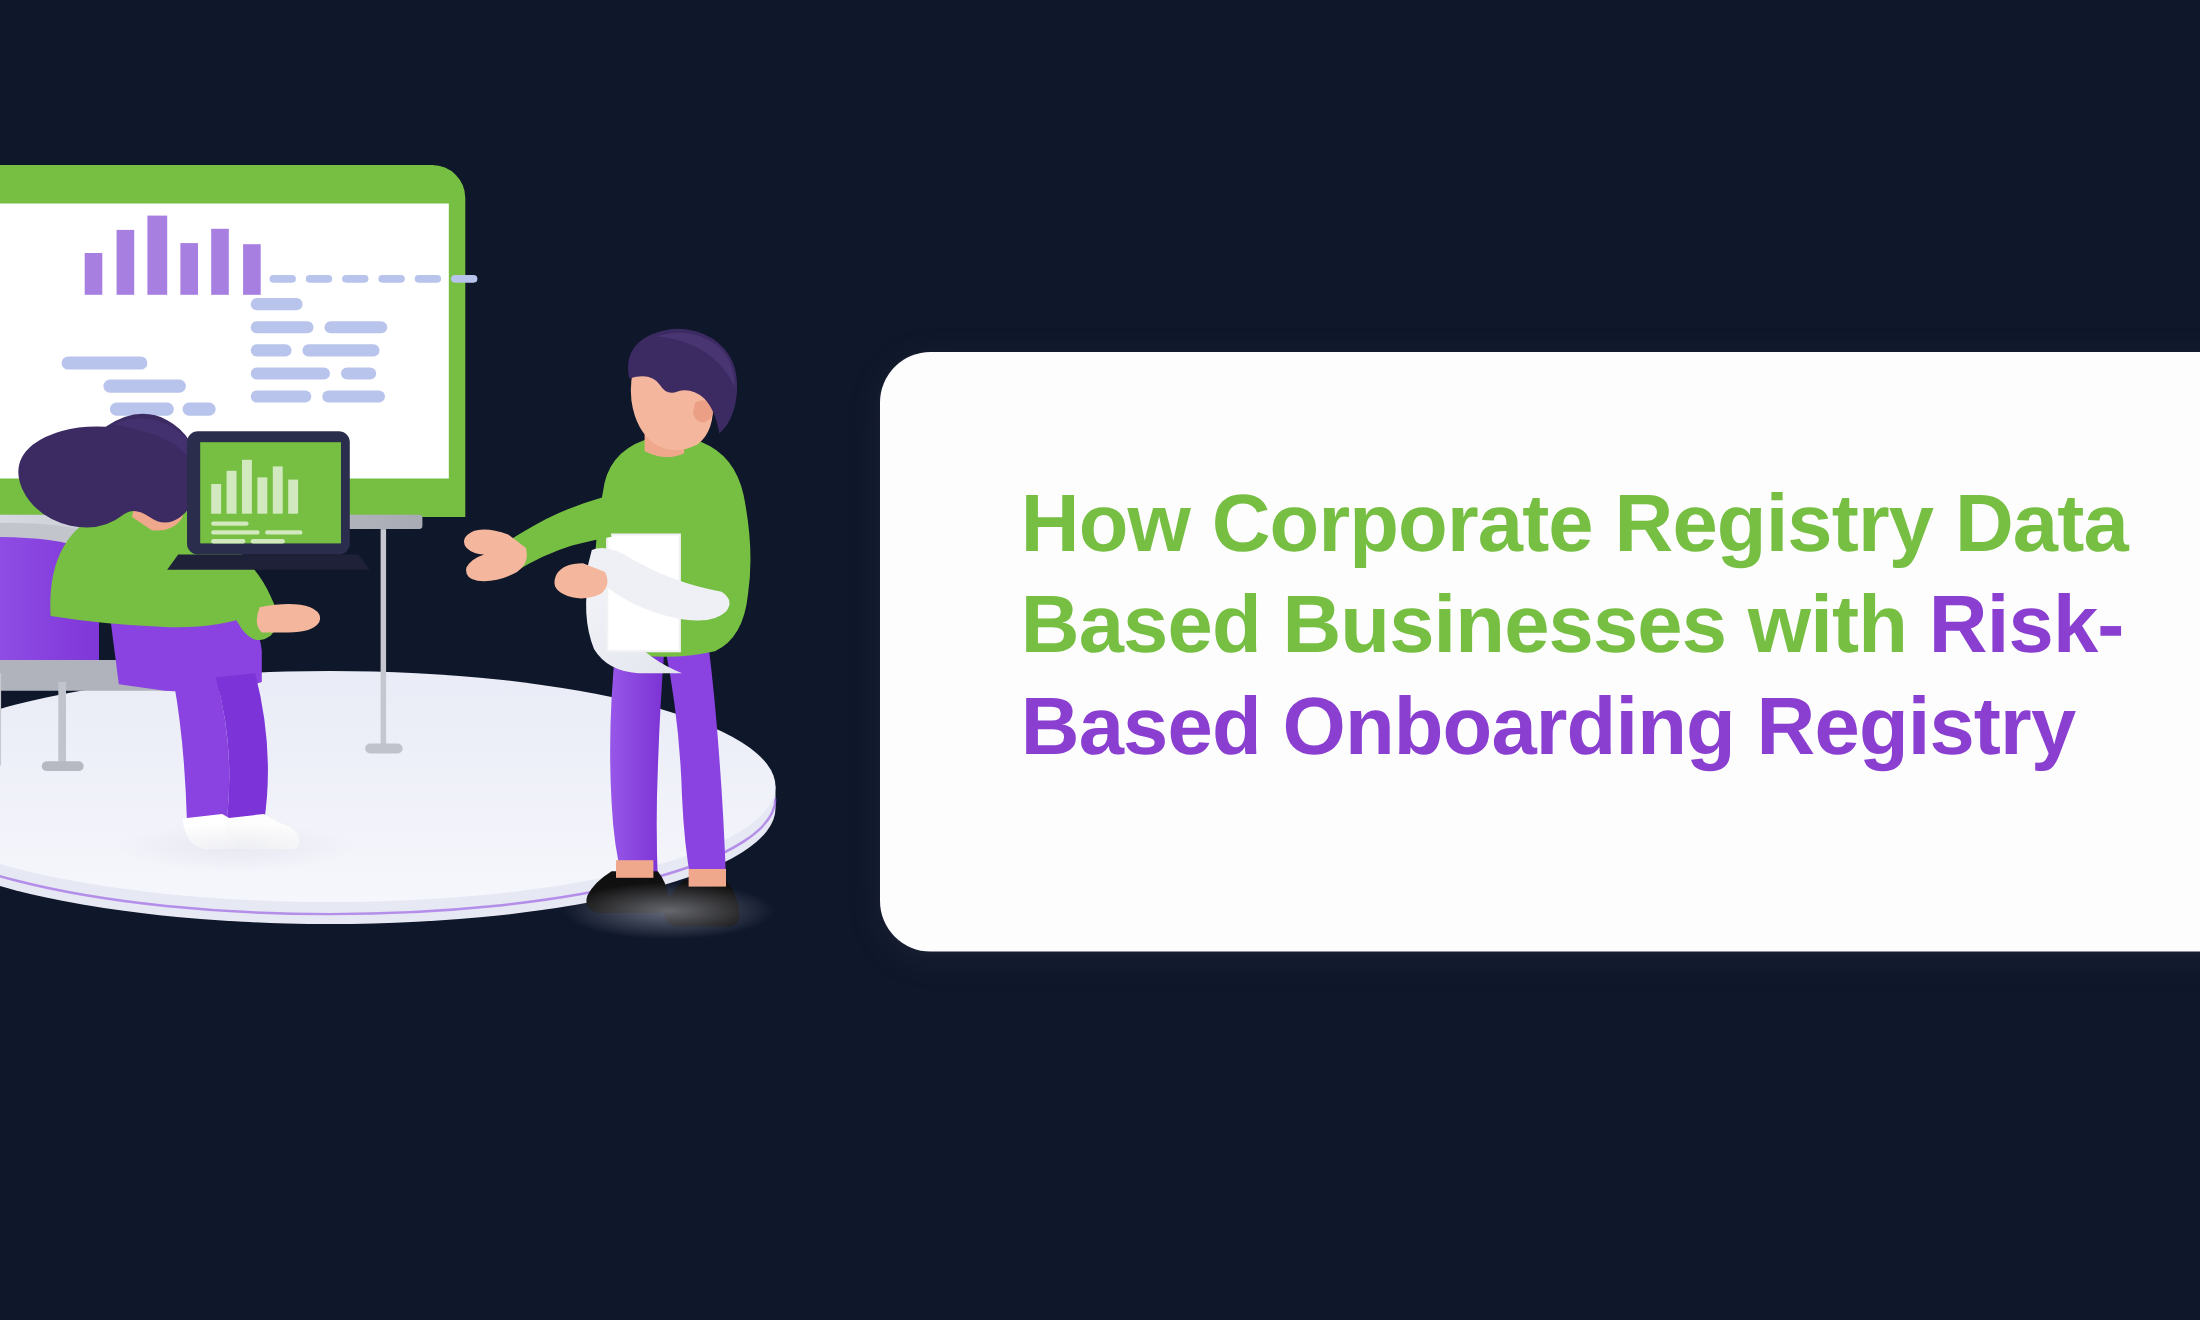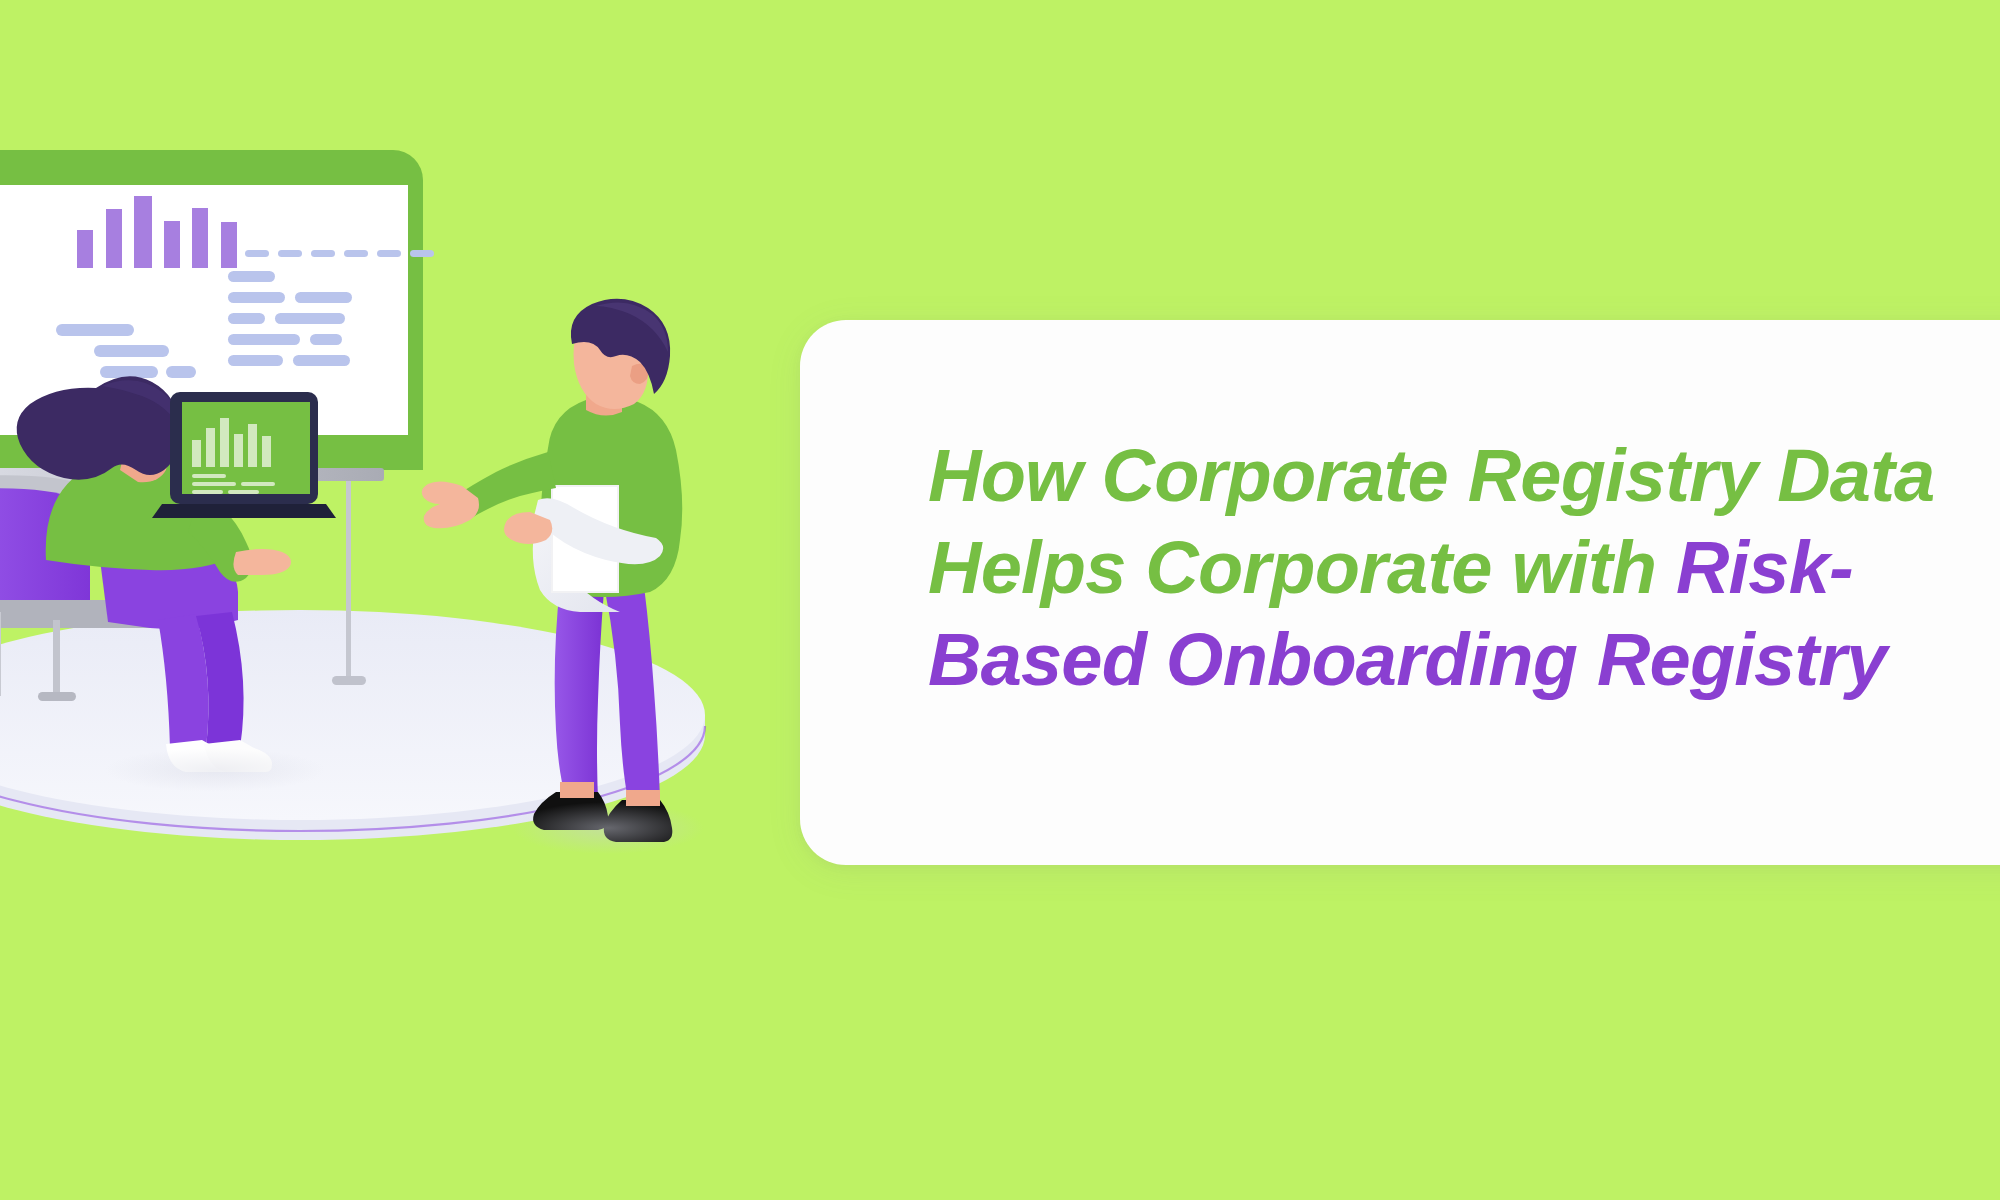--- a/index.html
+++ b/index.html
@@ -10,23 +10,22 @@
   body {
     width: 2000px;
     height: 1200px;
     overflow: hidden;
     font-family: "Liberation Sans", sans-serif;
   }
   .stage {
     position: relative;
     width: 2000px;
     height: 1200px;
-    background: #bef264;
+    background: #0f172a;
     overflow: hidden;
-    font-style: italic;
   }
 
   
   .illustration {
     position: absolute;
     left: 0;
     top: 0;
     width: 760px;
     height: 900px;
   }
@@ -267,21 +266,21 @@
       <ellipse cx="215" cy="770" rx="110" ry="22" fill="url(#gradShadow)" opacity="0.35"></ellipse>
     </svg>
   </div>
 
   <div class="title-card">
     <div class="title-block">
       <div class="title-line">
         <span class="t-green">How Corporate Registry Data</span>
       </div>
       <div class="title-line">
-        <span class="t-green">Helps Corporate with </span><span class="t-purple">Risk-</span>
+        <span class="t-green">Based Businesses with </span><span class="t-purple">Risk-</span>
       </div>
       <div class="title-line">
         <span class="t-purple">Based Onboarding Registry</span>
       </div>
     </div>
   </div>
 
 </div>
 
 </body></html>

